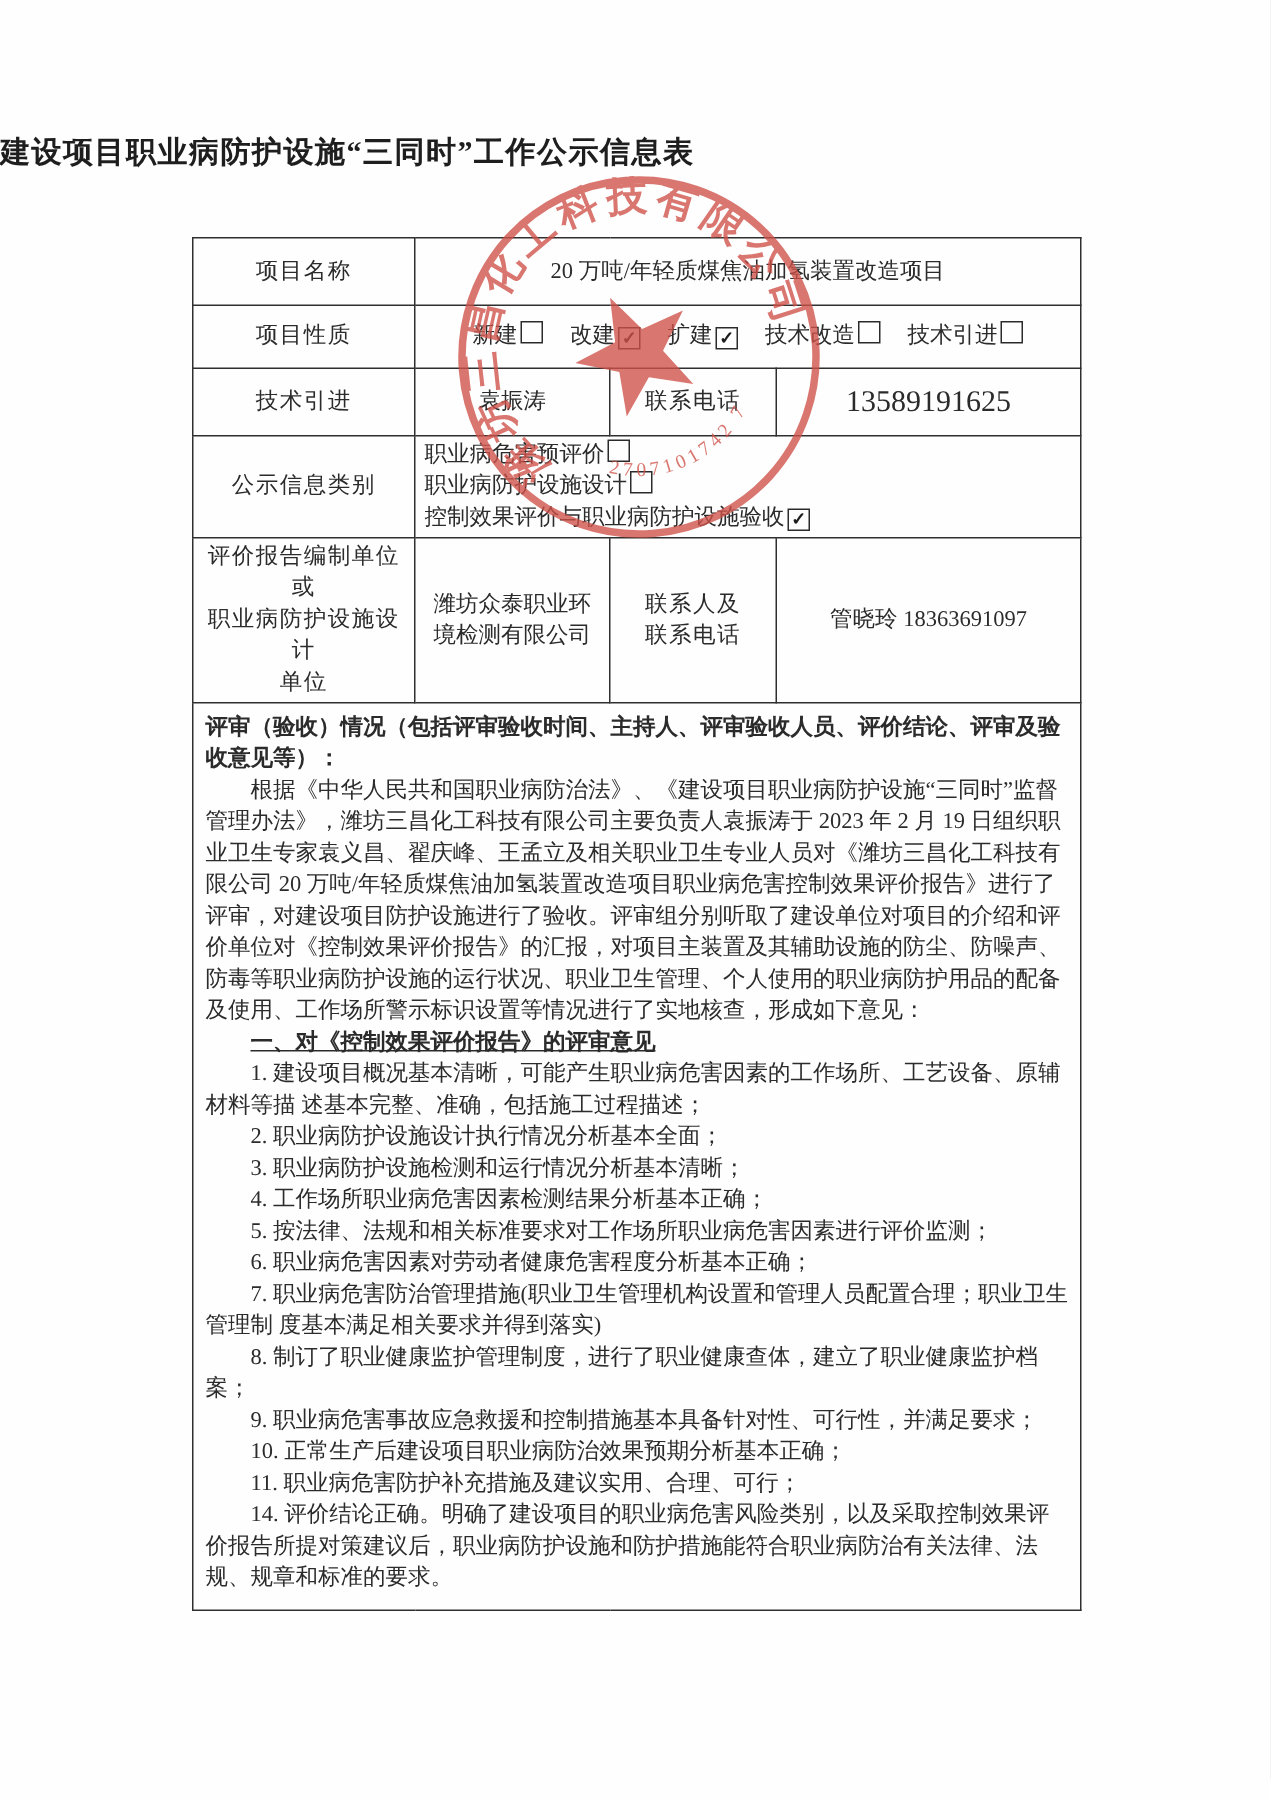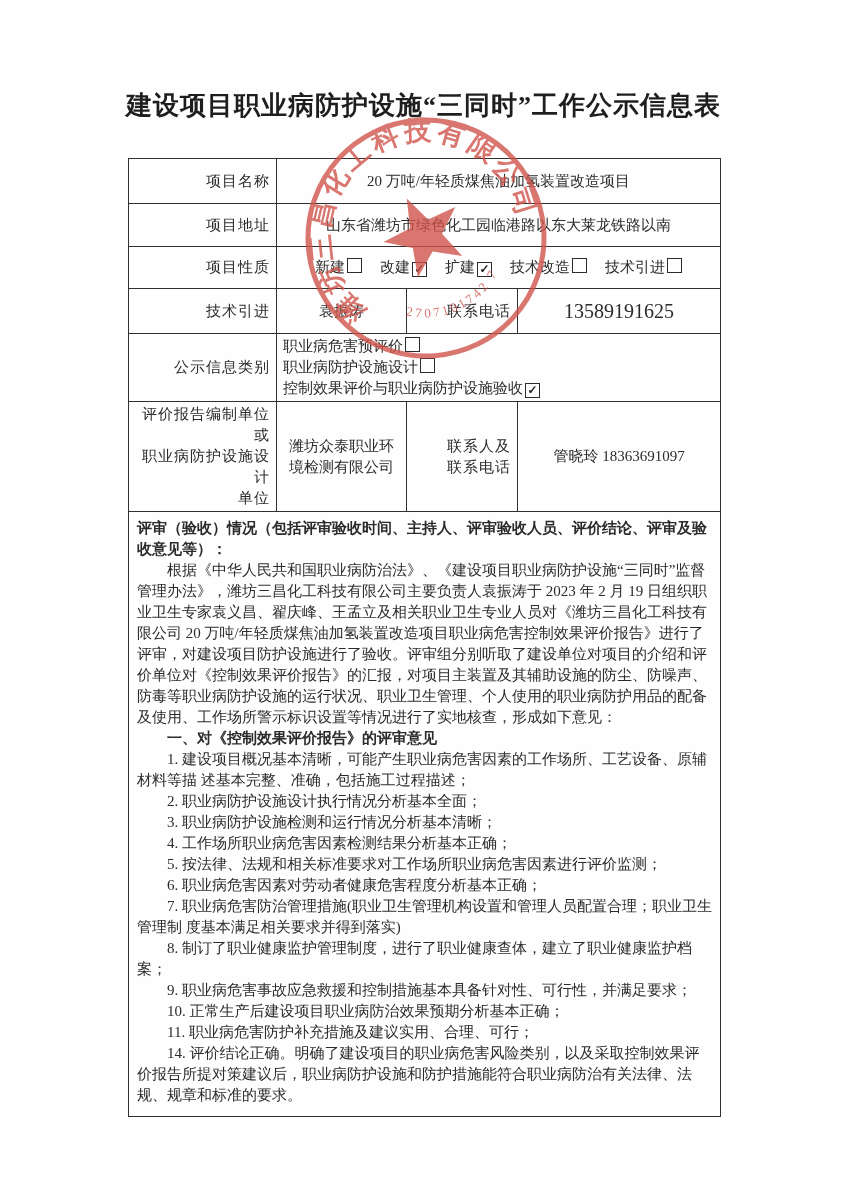--- a/index.html
+++ b/index.html
@@ -4,47 +4,47 @@
 <style>
   html,body{margin:0;padding:0;background:#e9e9e9;}
   .sheet{
     position:relative; width:847px; height:1200px; margin:0 auto;
     background:#fefefe; overflow:hidden;
     font-family:"Liberation Serif","DejaVu Serif",serif;
     color:#2b2b2b;
   }
   .doc-title{
     position:absolute; top:88px; left:0; width:100%;
-    text-align:center; font-size:26px; font-weight:bold; letter-spacing:1px;
+    font-size:20px; font-weight:bold; letter-spacing:1px;
     color:#1e1e1e;
   }
   table.form{
     position:absolute; left:128px; top:158px; width:592px;
     border-collapse:collapse; table-layout:fixed;
     font-size:15px;
   }
   table.form td{
     border:1.6px solid #2f2f2f; padding:2px 6px; vertical-align:middle;
     line-height:1.4;
   }
-  td.lbl{ text-align:right; letter-spacing:1px; }
+  td.lbl{ text-align:center; letter-spacing:1px; }
   td.val-center{ text-align:center; }
   td.pre{ white-space:pre-line; }
   .cb{
     display:inline-block; width:13px; height:13px; border:1.5px solid #2b2b2b;
     vertical-align:-1px; margin-left:2px; text-align:center; line-height:12px;
     font-size:12px; font-weight:bold; color:#1c1c1c;
   }
   .cb-opt.inline{ margin:0 9px; white-space:nowrap; }
   .cb-line{ line-height:21px; }
   .review-cell{ vertical-align:top !important; padding:6px 8px 10px 8px !important; }
   .review-cell p{ margin:0; line-height:21px; }
   .rv-head{ font-weight:bold; }
   .rv-intro{ text-indent:2em; }
-  .rv-sub{ font-weight:bold; text-indent:2em; }
+  .rv-sub{ font-weight:bold; text-indent:2em;text-decoration:underline; }
   .rv-item{ text-indent:2em; }
   
   .stamp{
     position:absolute; left:288px; top:100px; width:276px; height:276px;
     transform:rotate(-26deg); opacity:0.78; pointer-events:none;
   }
   .stamp text{ font-family:"Liberation Serif","DejaVu Serif",serif; }
 </style>
 </head>
 <body>
@@ -60,24 +60,20 @@
         <col style="width:111px">
         <col style="width:203px">
       </colgroup>
 
     <tbody>
         <tr style="height:45px">
       <td class="lbl">项目名称</td>
       <td class="val-center" colspan="3">20 万吨/年轻质煤焦油加氢装置改造项目</td>
     </tr>
 
-    <tr style="height:43px">
-      <td class="lbl">项目地址</td>
-      <td class="val-center" colspan="3">山东省潍坊市绿色化工园临港路以东大莱龙铁路以南</td>
-    </tr>
 
     <tr style="height:42px">
       <td class="lbl">项目性质</td>
       <td class="val-center" colspan="3" id="nature-cell"><span class="cb-opt inline"><span>新建</span><span class="cb"></span></span><span class="cb-opt inline"><span>改建</span><span class="cb">✓</span></span><span class="cb-opt inline"><span>扩建</span><span class="cb">✓</span></span><span class="cb-opt inline"><span>技术改造</span><span class="cb"></span></span><span class="cb-opt inline"><span>技术引进</span><span class="cb"></span></span></td>
     </tr>
 
     <tr style="height:45px">
       <td class="lbl">技术引进</td>
       <td class="val-center">袁振涛</td>
       <td class="lbl">联系电话</td>

